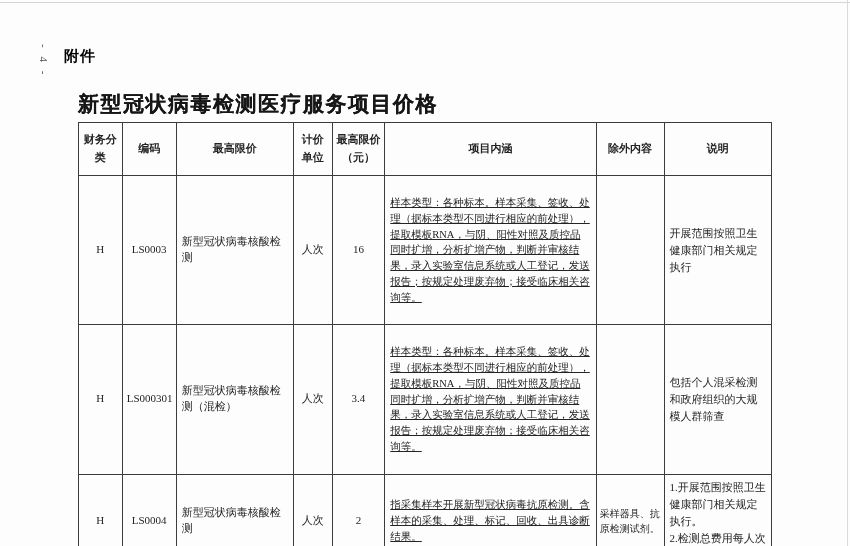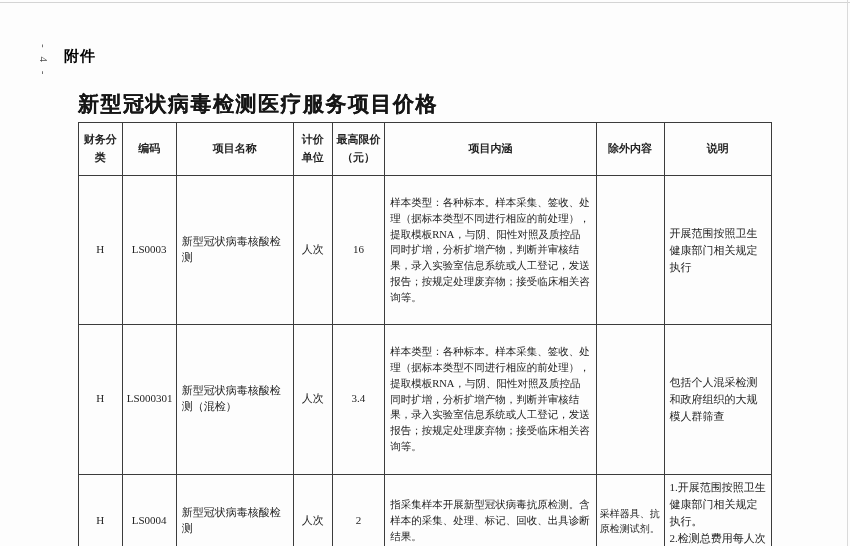--- a/index.html
+++ b/index.html
@@ -90,20 +90,21 @@
   tr.data-row-2 td { height: 103px; }
   tr.data-row-3 td { height: 78px; }
 
   td.c-center { text-align: center; }
   td.c-name   { text-align: left; padding-left: 5px; }
   td.c-content {
     text-align: left;
     font-size: 10.5px;
     line-height: 1.5;
     padding: 19px 5px;
+    text-decoration: underline;
   }
   td.c-exclusion {
     text-align: left;
     font-size: 10px;
     line-height: 1.5;
     padding: 11px 3px;
   }
   td.c-notes {
     text-align: left;
     font-size: 11px;
@@ -131,21 +132,21 @@
       <col style="width:5.6%">
       <col style="width:7.6%">
       <col style="width:30.5%">
       <col style="width:9.8%">
       <col style="width:15.5%">
     </colgroup>
     <thead>
       <tr>
         <th>财务分类</th>
         <th>编码</th>
-        <th>项目名称</th>
+        <th>最高限价</th>
         <th>计价单位</th>
         <th>最高限价（元）</th>
         <th>项目内涵</th>
         <th>除外内容</th>
         <th>说明</th>
       </tr>
     </thead>
     <tbody>
       <tr class="data-row-1">
         <td class="c-center">H</td>

